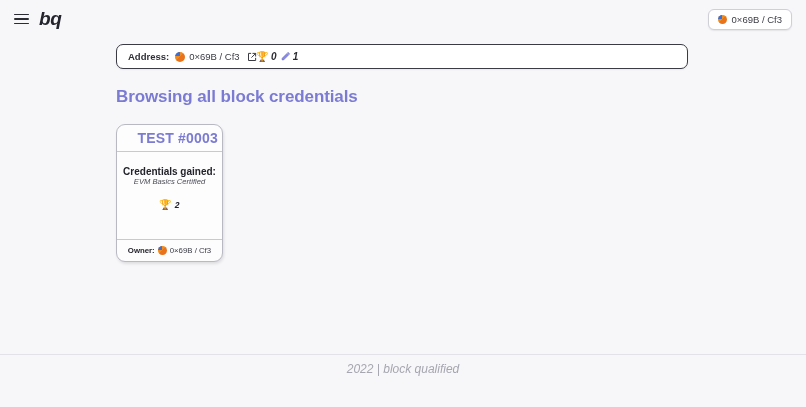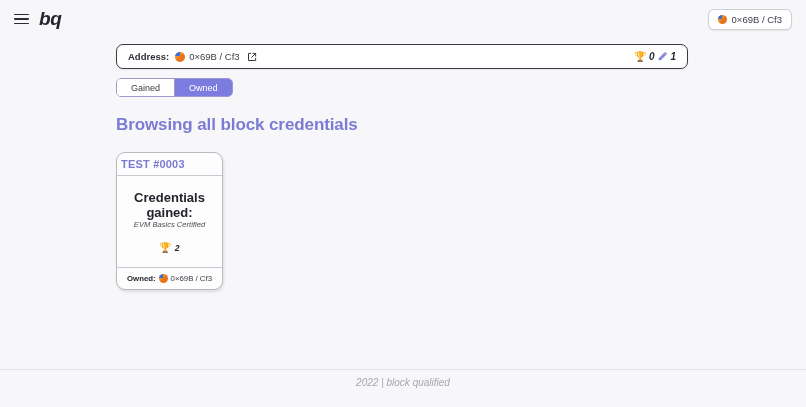--- a/index.html
+++ b/index.html
@@ -42,21 +42,21 @@
     width: 52%; height: 48%; background: #3a6fd8;
   }
   .blockie.lg { width: 10px; height: 10px; }
 
   
   .main { padding: 6px 0 0 0; }
   .col { width: 572px; margin-left: 116px; }
 
   
   .address-bar {
-    display: flex; align-items: center; justify-content: space-between;
+    display: flex; align-items: center; 
     background: #ffffff; border: 1.4px solid #3b3b46;
     border-radius: 7px; padding: 6px 11px;
     box-shadow: 0 1px 2px rgba(0,0,0,.06);
   }
   .addr-left { display: flex; align-items: center; gap: 4px; font-size: 9.5px; color: #2f2f38; }
   .addr-label { font-weight: bold; margin-right: 2px; }
   .addr-value { color: #3a3a44; }
   .ext-link { width: 10px; height: 10px; margin-left: 3px; cursor: pointer; flex: 0 0 auto; }
   .addr-right { display: flex; align-items: center; gap: 3px; font-size: 10px; }
   .stat { display: flex; align-items: center; gap: 2px; }
@@ -86,47 +86,47 @@
 
   
   .cards { margin-top: 17px; display: flex; gap: 16px; }
   .cred-card {
     width: 107px; background: #fdfdfe;
     border: 1px solid #b9b9c4; border-radius: 9px;
     box-shadow: 1px 2px 3px rgba(0,0,0,.10);
     overflow: hidden;
   }
   .cc-head {
-    text-align: left; padding: 5px 4px 5px;
-    font-size: 11px; font-weight: bold; color: #7b7bd4;
+    text-align: right; padding: 5px 4px 5px;
+    font-size: 14px; font-weight: bold; color: #7b7bd4;
     border-bottom: 1px solid #c9c9d2; letter-spacing: .2px;
   }
   .cc-body {
     padding: 14px 6px 14px; text-align: center;
     border-bottom: 1px solid #c9c9d2; min-height: 88px;
   }
-  .cc-gained-label { font-size: 13px; font-weight: bold; color: #23232b; }
+  .cc-gained-label { font-size: 10px; font-weight: bold; color: #23232b; }
   .cc-cred-name { font-size: 7.6px; font-style: italic; color: #4a4a55; }
   .cc-score { margin-top: 14px; display: flex; align-items: center; justify-content: center; gap: 3px; }
   .cc-score b { font-size: 8.5px; font-weight: bold; font-style: italic; color: #23232b; }
   .cc-pass {
     text-align: center; padding: 7px 4px; font-size: 7.8px; font-weight: bold;
     color: #23232b; border-bottom: 1px solid #c9c9d2;
   }
   .cc-owner {
     display: flex; align-items: center; justify-content: center; gap: 3px;
     padding: 6px 4px; font-size: 7.8px; color: #3a3a44;
   }
   .cc-owner .k { font-weight: bold; color: #23232b; }
 
   
   .footer {
-    position: absolute; left: 0; bottom: 4px; width: 100%;
+    position: absolute; left: 0; bottom: 16px; width: 100%;
     border-top: 1px solid #e2e2e8; padding: 7px 0 8px;
-    text-align: center; font-size: 10px; font-style: italic; color: #a6a6b0;
+    text-align: center; font-size: 12px; font-style: italic; color: #a6a6b0;
   }
 </style>
 </head>
 <body>
 
 <div class="page">
 
   <div class="header">
     <div class="brand">
       <div class="hamburger">
@@ -166,42 +166,38 @@
             <svg class="icon-pen" viewBox="0 0 16 16">
               <path d="M11.8 1.9 14.1 4.2 5.3 13H3V10.7z" fill="#8a8ae0" stroke="#6e6ed0" stroke-width="0.8" stroke-linejoin="round"></path>
               <path d="M10.6 3.1 12.9 5.4" stroke="#c9c9f2" stroke-width="0.9"></path>
             </svg>
             <b>1</b>
           </span>
         </div>
       </div>
 
       
-      <div class="tabs">
-        <button class="tab">Gained</button>
-        <button class="tab active">Owned</button>
-      </div>
 
       
       <div class="heading">Browsing all block credentials</div>
 
       
       <div class="cards">
         <div class="cred-card">
           <div class="cc-head">TEST #0003</div>
           <div class="cc-body">
             <div class="cc-gained-label">Credentials gained:</div>
             <div class="cc-cred-name">EVM Basics Certified</div>
             <div class="cc-score">
               <span class="icon-trophy">🏆</span>
               <b>2</b>
             </div>
           </div>
           <div class="cc-owner">
-            <span class="k">Owned:</span>
+            <span class="k">Owner:</span>
             <span class="blockie"></span>
             <span>0×69B / Cf3</span>
           </div>
         </div>
       </div>
 
     </div>
   </div>
 
   <div class="footer">

